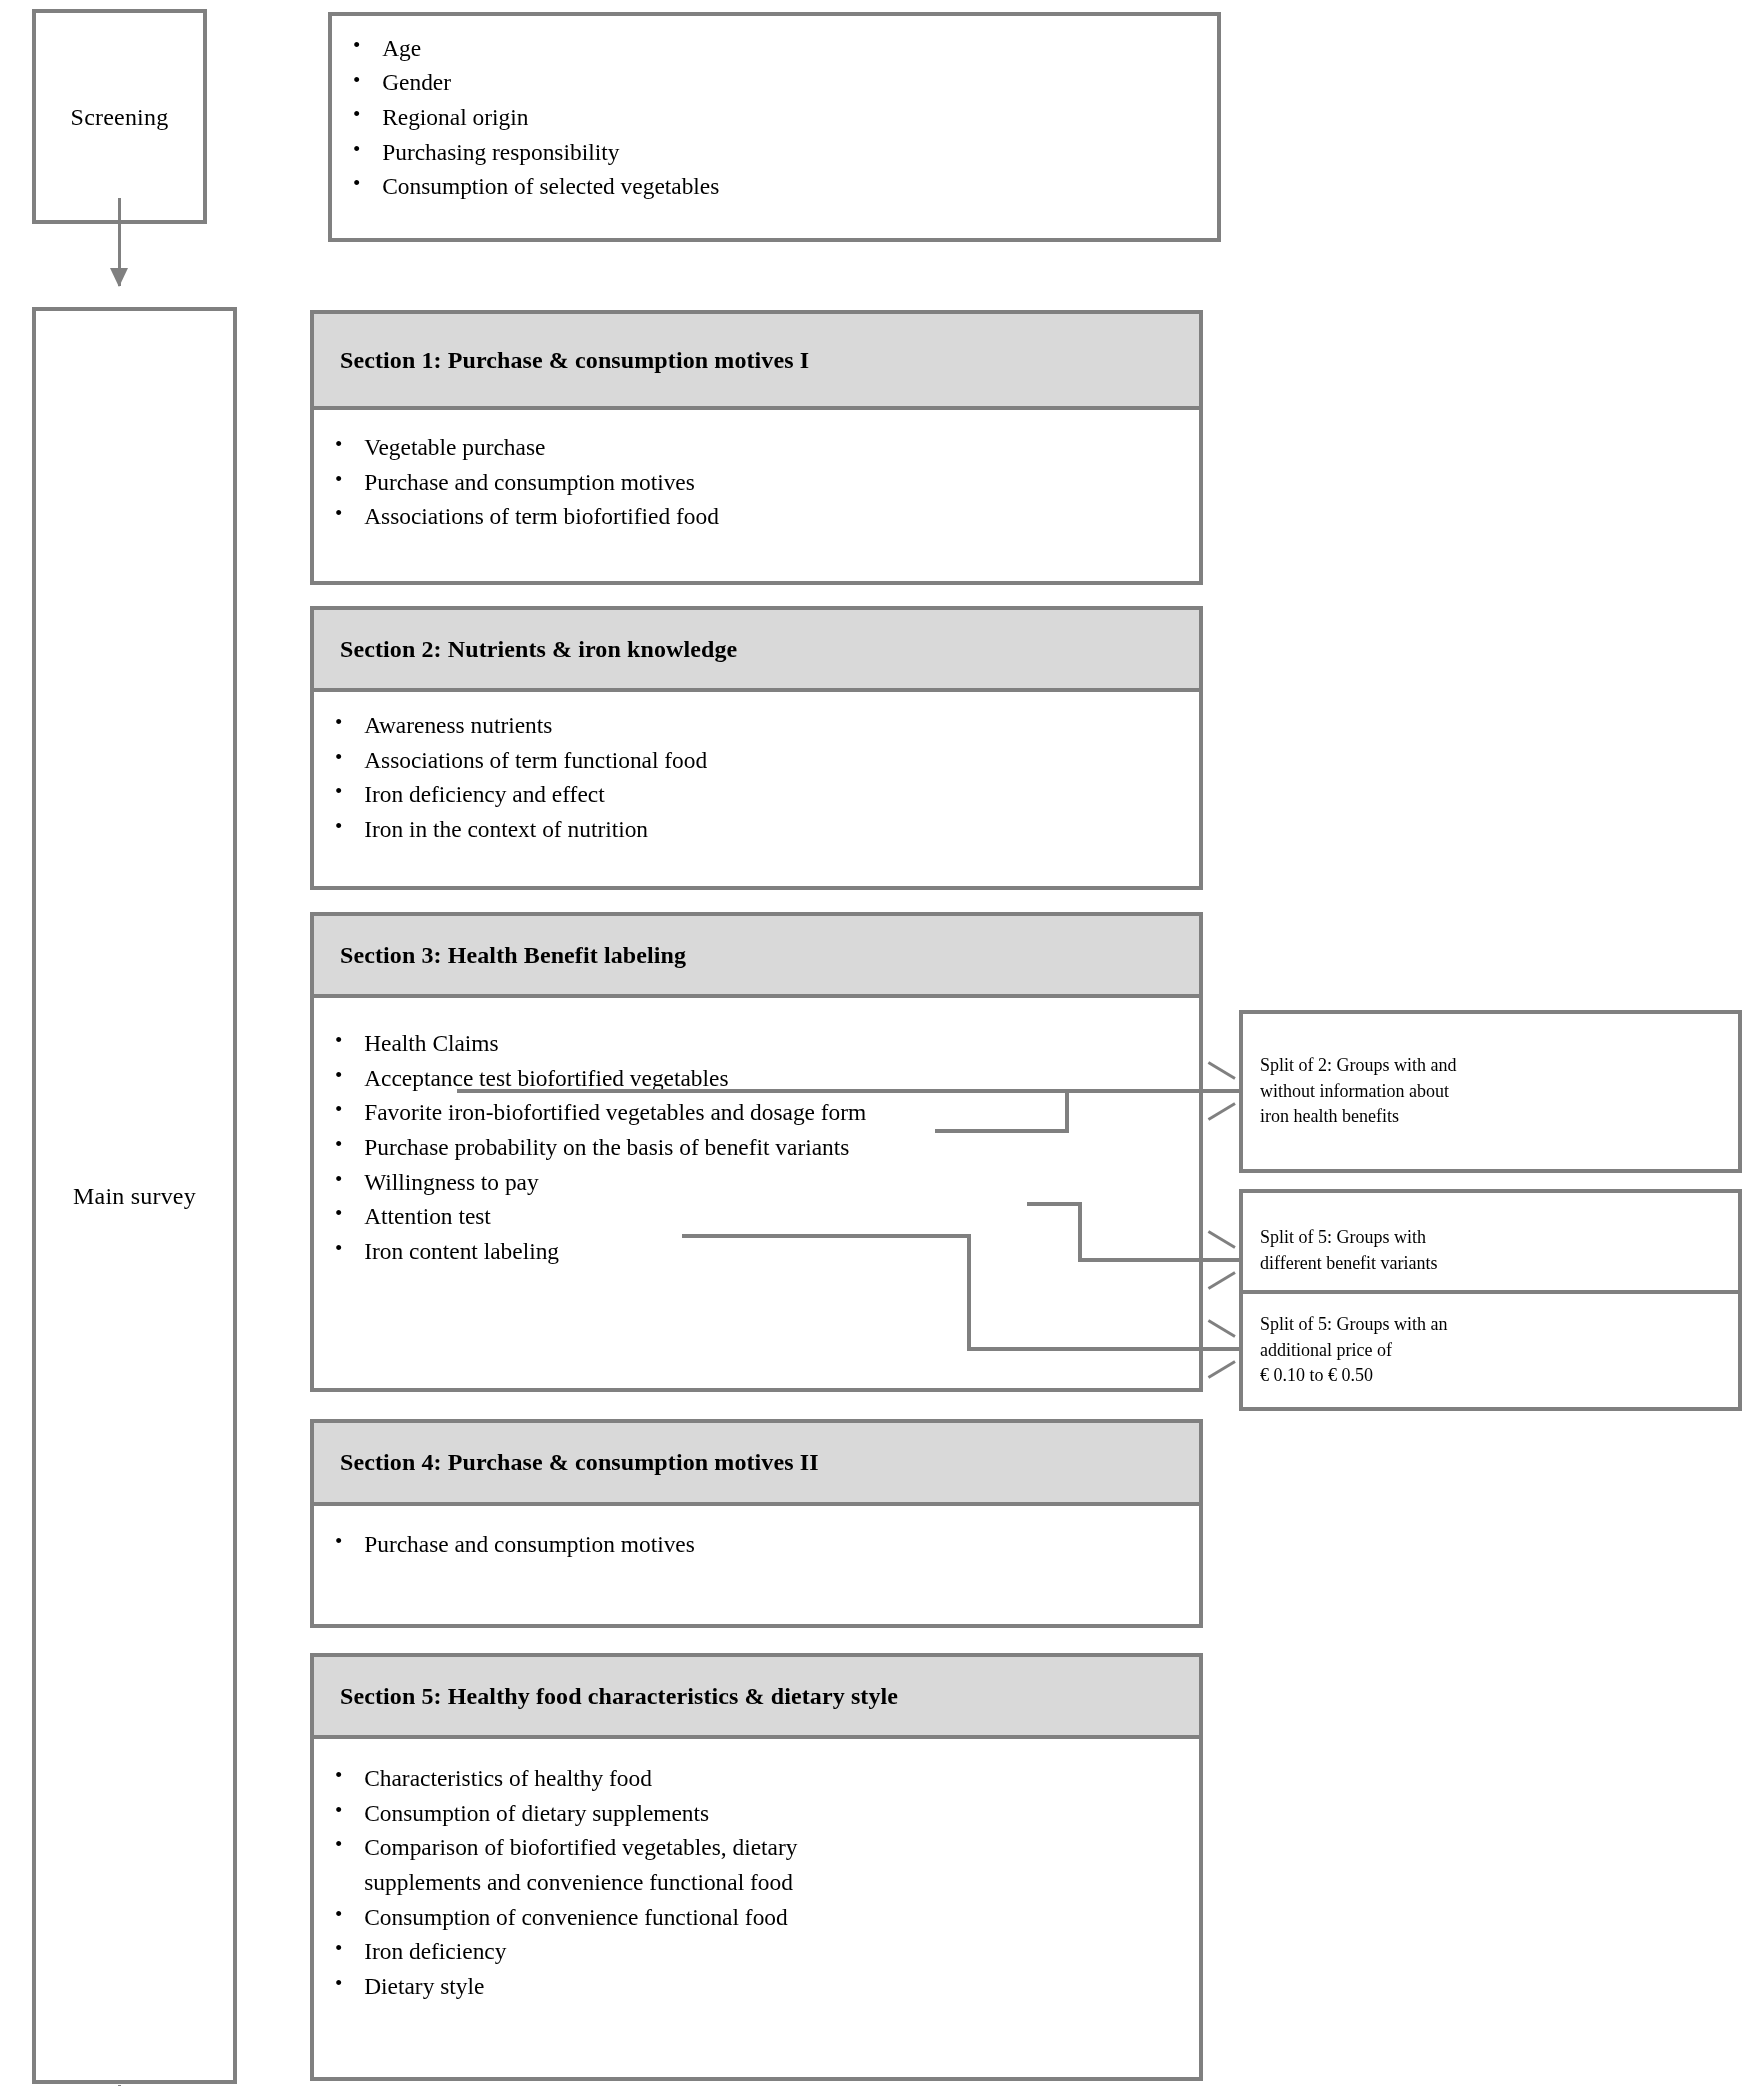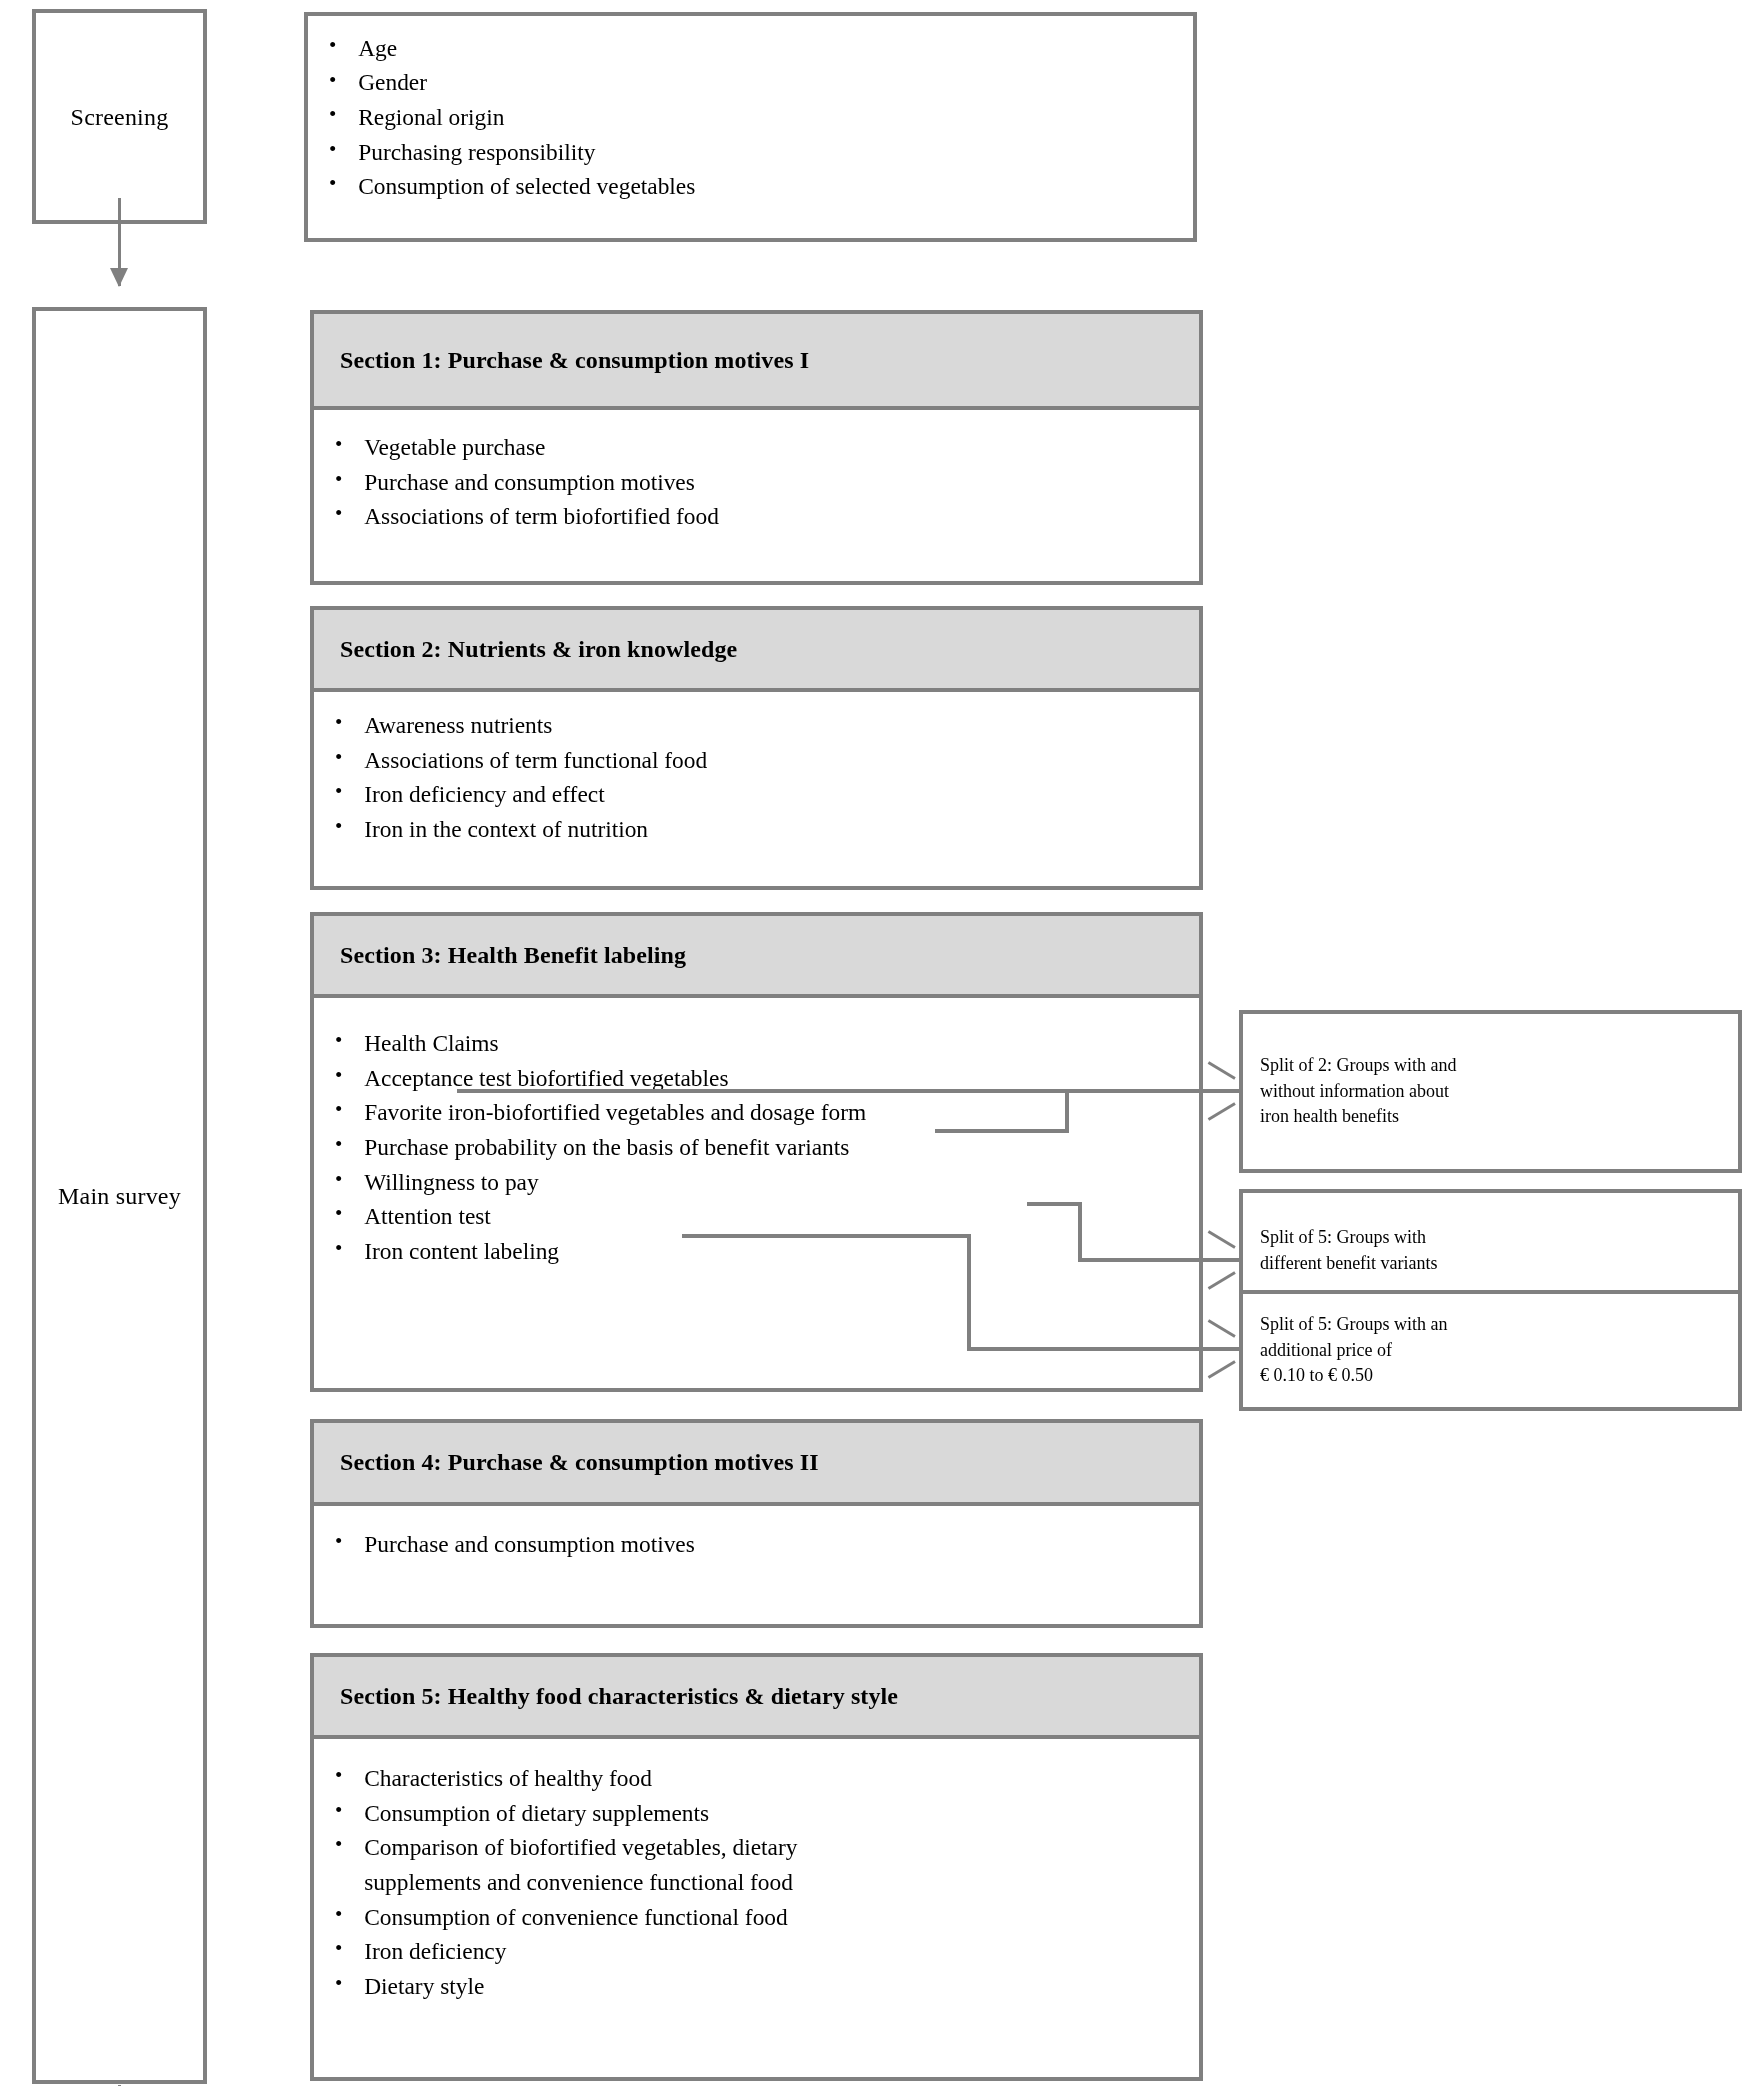--- a/index.html
+++ b/index.html
@@ -160,33 +160,33 @@
 </style>
 </head>
 <body>
 
 <div id="canvas">
 
   <div class="box stage-box" style="left:32px; top:9.2px; width:175px; height:215px;">
     <span class="stage-label">Screening</span>
   </div>
 
-  <div class="box content-box" style="left:304px; top:11.7px; width:893px; height:230px;">
+  <div class="box content-box" style="left:328px; top:11.7px; width:893px; height:230px;">
     <ul class="bullets" style="padding-top:15px; padding-left:4.2px;">
       <li>Age</li>
       <li>Gender</li>
       <li>Regional origin</li>
       <li>Purchasing responsibility</li>
       <li>Consumption of selected vegetables</li>
     </ul>
   </div>
 
   <div class="v-arrow" style="left:118px; top:198px; height:88px;"></div>
 
-  <div class="box stage-box" style="left:32px; top:307px; width:175px; height:1777px;">
+  <div class="box stage-box" style="left:32px; top:307px; width:205px; height:1777px;">
     <span class="stage-label">Main survey</span>
   </div>
 
   <div class="section-card" style="left:310px; top:310px; width:893px; height:275px;">
     <div class="section-head" style="height:96px;text-align:center;">
       <span class="section-head-text">Section 1: Purchase &amp; consumption motives I</span>
     </div>
     <div class="section-body" style="height:171px;">
       <ul class="bullets" style="padding-top:20px; padding-left:4.2px;">
         <li>Vegetable purchase</li>

